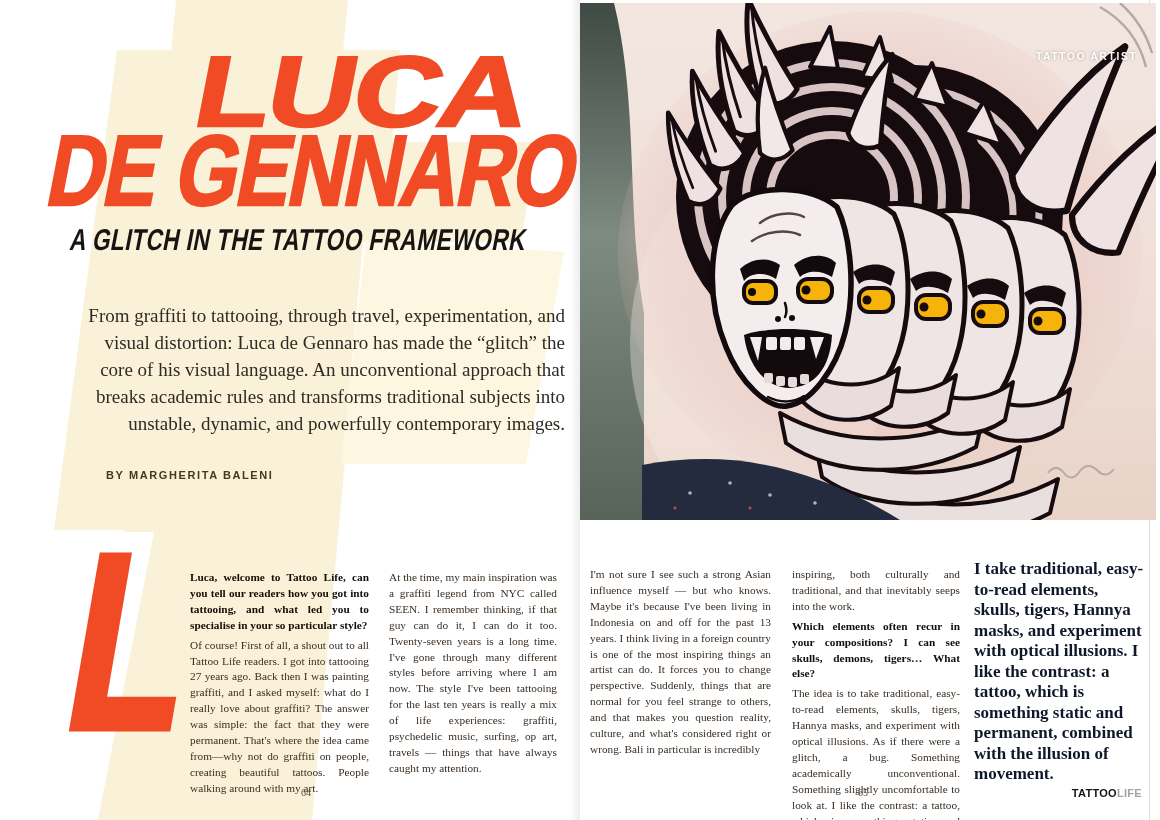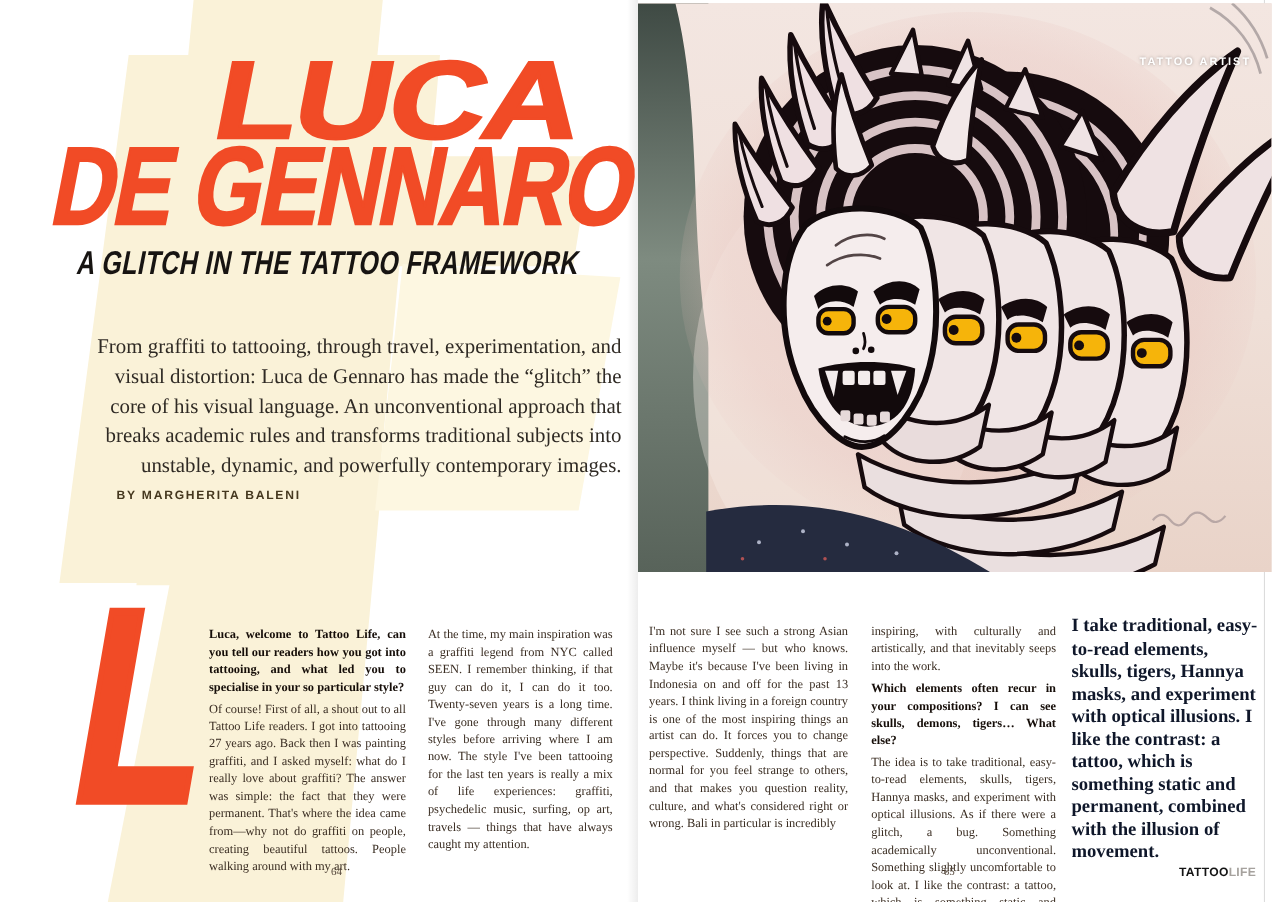--- a/index.html
+++ b/index.html
@@ -16,21 +16,21 @@
                 transform-origin:left top; letter-spacing:-2px;
                 -webkit-text-stroke:2.5px #f14b26; }
   .title-1 { left:207px; top:41px; font-size:100px; transform:skewX(-11deg) scaleX(1.22); }
   .title-2 { left:60px;  top:120px; font-size:100px; transform:skewX(-11deg) scaleX(0.80); }
   .subtitle { left:74px; top:223px; font-size:30px; font-weight:bold; color:#171412;
               white-space:nowrap; transform-origin:left top; transform:skewX(-11deg) scaleX(0.76);
               letter-spacing:0.5px; }
 
   .intro { left:78px; top:302px; width:487px; font-family:"Liberation Serif", serif;
            font-size:19px; line-height:27px; color:#2f2a24; font-weight:400;text-align:right; }
-  .byline { left:106px; top:445px; font-size:11px; font-weight:bold; letter-spacing:1.6px;
+  .byline { left:106px; top:469px; font-size:11px; font-weight:bold; letter-spacing:1.6px;
             color:#45381f; }
 
   
   .dropcap { left:96px; top:517px; font-size:250px; line-height:1; font-weight:bold;
              color:#f14b26; -webkit-text-stroke:7px #f14b26;
              transform-origin:left top; transform:scaleX(0.75) skewX(-13deg); }
 
   
   .col { top:563px; font-family:"Liberation Serif", serif; font-size:11.3px;
          line-height:15.9px; text-align:justify; color:#3a2d22; }
@@ -91,21 +91,21 @@
       <p class="seg bold">Luca, welcome to Tattoo Life, can you tell our readers how you got into tattooing, and what led you to specialise in your so particular style?</p>
       <p class="seg normal">Of course! First of all, a shout out to all Tattoo Life readers. I got into tattooing 27 years ago. Back then I was painting graffiti, and I asked myself: what do I really love about graffiti? The answer was simple: the fact that they were permanent. That's where the idea came from—why not do graffiti on people, creating beautiful tattoos. People walking around with my art.</p>
     </div>
   <div class="abs col col-1">
       <p class="seg normal">At the time, my main inspiration was a graffiti legend from NYC called SEEN. I remember thinking, if that guy can do it, I can do it too. Twenty-seven years is a long time. I've gone through many different styles before arriving where I am now. The style I've been tattooing for the last ten years is really a mix of life experiences: graffiti, psychedelic music, surfing, op art, travels — things that have always caught my attention.</p>
     </div>
   <div class="abs col col-2">
       <p class="seg normal">I'm not sure I see such a strong Asian influence myself — but who knows. Maybe it's because I've been living in Indonesia on and off for the past 13 years. I think living in a foreign country is one of the most inspiring things an artist can do. It forces you to change perspective. Suddenly, things that are normal for you feel strange to others, and that makes you question reality, culture, and what's considered right or wrong. Bali in particular is incredibly</p>
     </div>
   <div class="abs col col-3">
-      <p class="seg normal">inspiring, with culturally and artistically, and that inevitably seeps into the work.</p>
+      <p class="seg normal">inspiring, both culturally and traditional, and that inevitably seeps into the work.</p>
       <p class="seg bold">Which elements often recur in your compositions? I can see skulls, demons, tigers… What else?</p>
       <p class="seg normal">The idea is to take traditional, easy-to-read elements, skulls, tigers, Hannya masks, and experiment with optical illusions. As if there were a glitch, a bug. Something academically unconventional. Something slightly uncomfortable to look at. I like the contrast: a tattoo, which is something static and permanent, combined with the</p>
     </div>
 
   <div class="abs pullquote">I take traditional, easy-to-read elements, skulls, tigers, Hannya masks, and experiment with optical illusions. I like the contrast: a tattoo, which is something static and permanent, combined with the illusion of movement.</div>
 
   <div class="abs photo">
     <svg viewBox="0 0 576 517" preserveAspectRatio="none">
       <defs>
         <linearGradient id="skinG" x1="0" y1="0" x2="0" y2="1">

